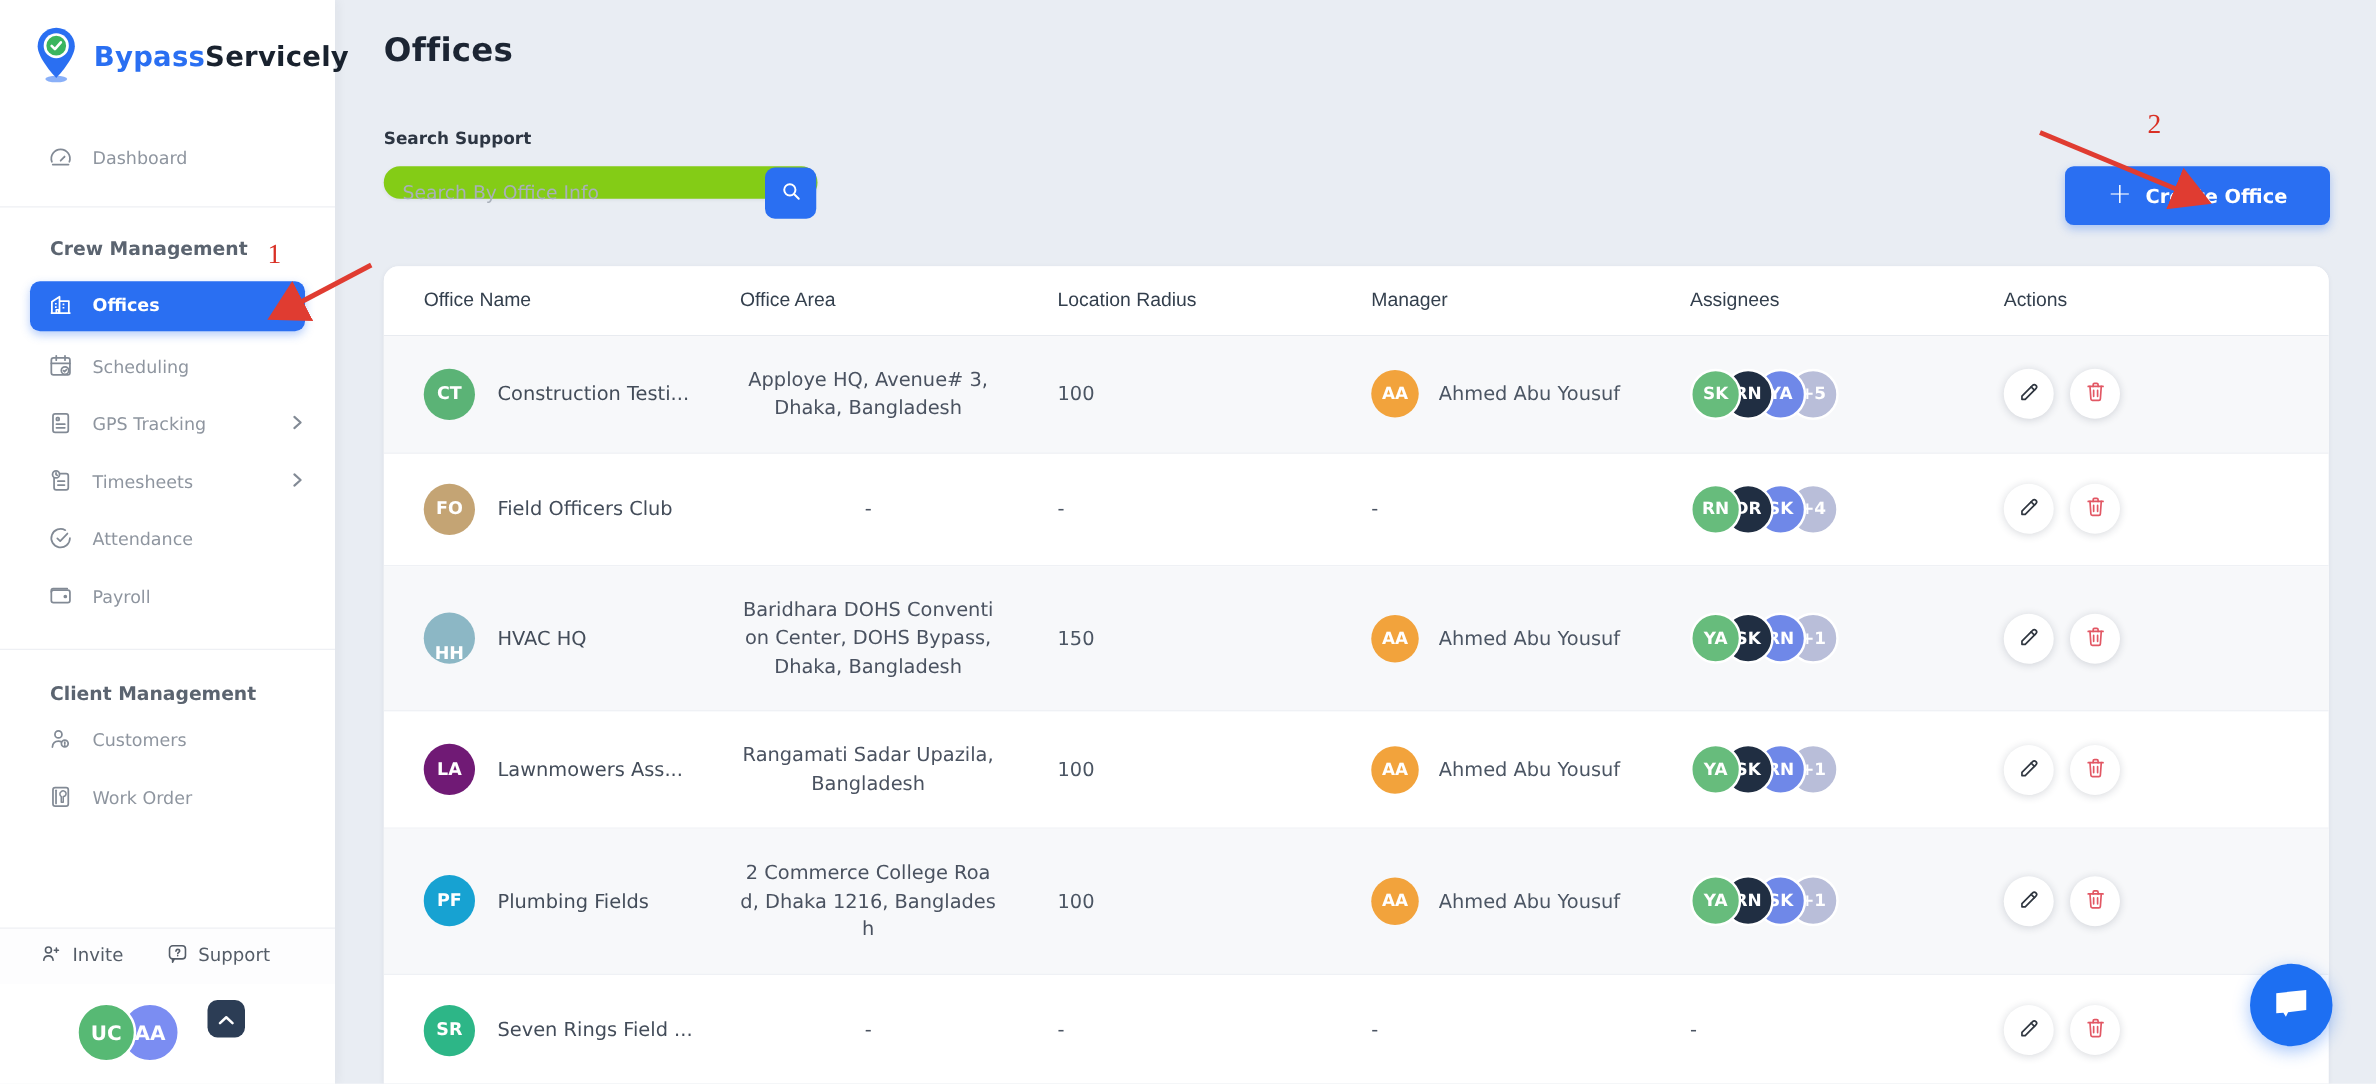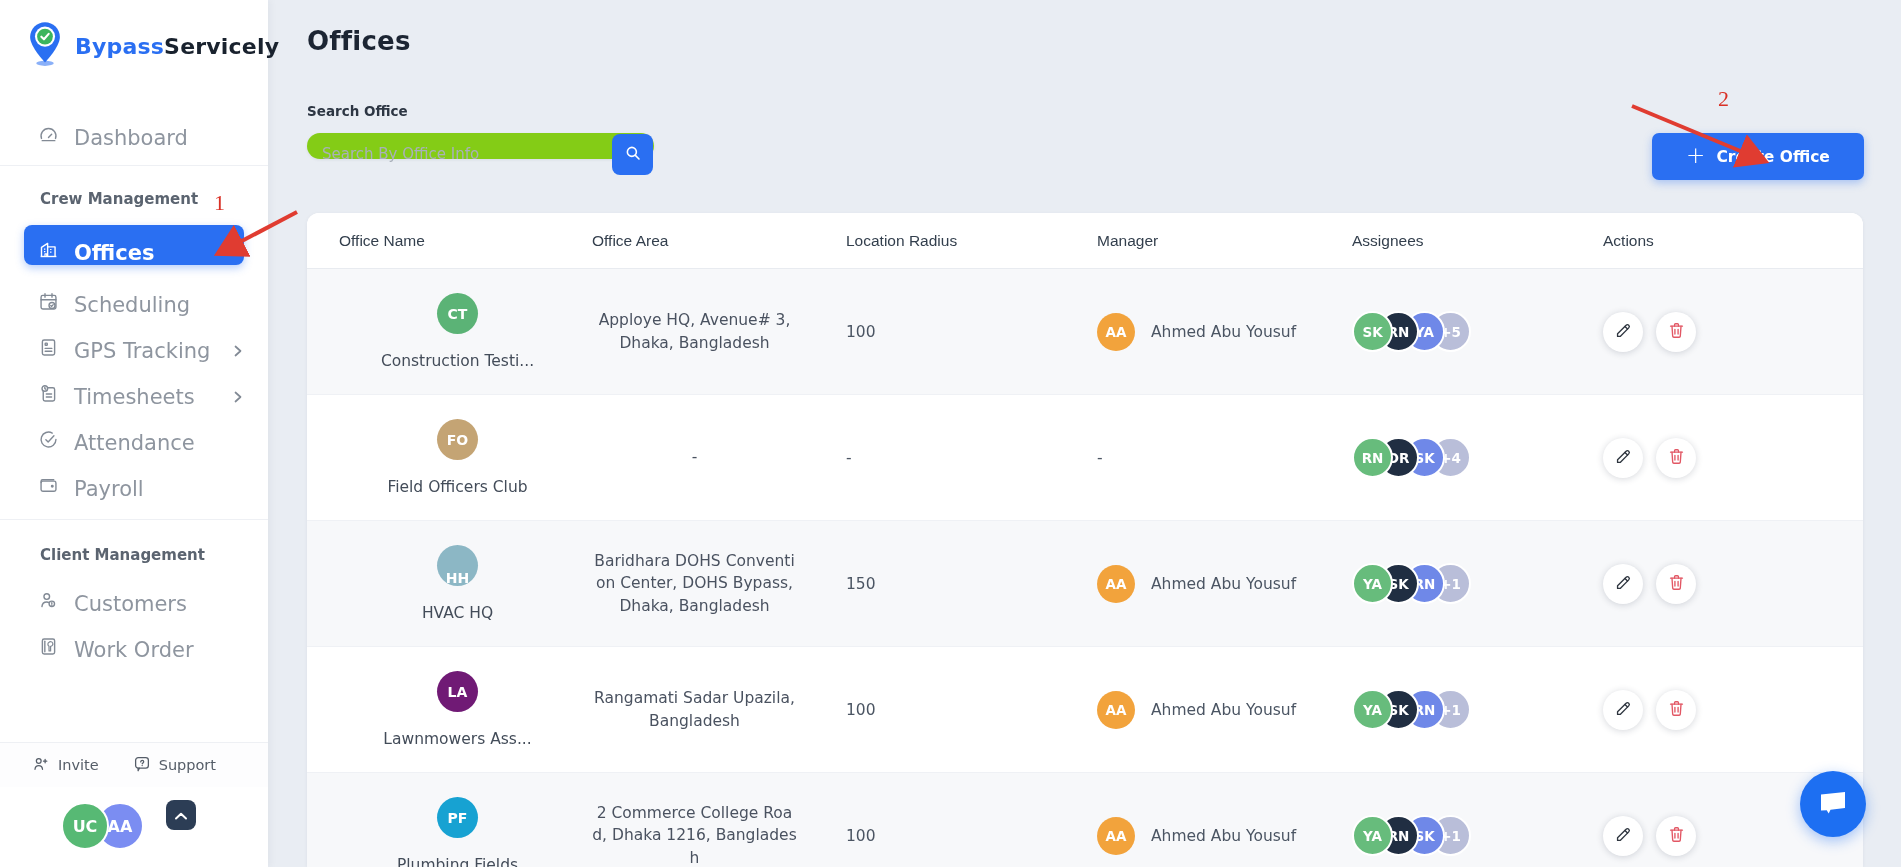--- a/index.html
+++ b/index.html
@@ -15,23 +15,23 @@
   .sidebar {
     position:absolute; left:0; top:0; width:268px; height:867px;
     background:#fff; box-shadow:2px 0 8px rgba(30,40,60,.05); z-index:5;
   }
   .logo { display:flex; align-items:center; gap:9px; padding:18px 0 0 24px; height:74px; }
   .logo-text { font-size:22px; font-weight:700; letter-spacing:.2px; }
   .logo-text .blue { color:#2a6ff2; }
   .logo-text .dark { color:#19222e; }
 
   .nav-item {
-    display:flex; align-items:flex-end; gap:15px;
+    display:flex; align-items:center; gap:15px;
     height:46px; padding-left:38px; padding-right:24px;
-    font-size:21px; color:#8e959f; cursor:pointer;
+    font-size:14px; color:#8e959f; cursor:pointer;
   }
   .nav-item svg { flex:0 0 auto; }
   .nav-item .chev { margin-left:auto; }
   .first-item { margin-top:30px; }
   .divider { border:none; border-top:1px solid #eef0f4; margin:15px 0 0 0; }
   .section-header { margin-top:24px; padding-left:40px; font-size:15px; font-weight:700; color:#5b6470; }
   .section-header.second { margin-top:26px; }
   .pill-wrap { margin:17px 24px 6px 24px; }
   .nav-item.active {
     background:#2a6ff2; color:#fff; border-radius:8px; height:40px;
@@ -100,21 +100,21 @@
     font-size:15.5px; font-weight:500; color:#333f4d;
     border-bottom:1px solid #e8ebf0; background:#fff;
   }
   .trow {
     display:grid; grid-template-columns:253px 254px 251px 255px 251px auto;
     padding:24px 0 24px 32px; min-height:90px; align-items:center;
     border-bottom:1px solid #eff1f5;
   }
   .trow:nth-child(odd) { background:#f7f8fa; }
   .cell { font-size:15.5px; color:#4b5563; }
-  .name-cell { display:flex; align-items:center; gap:18px; padding-right:16px;flex-direction:column; }
+  .name-cell { display:flex; align-items:center; gap:18px; padding-right:16px; }
   .row-avatar {
     width:41px; height:41px; border-radius:50%; flex:0 0 auto;
     display:flex; align-items:center; justify-content:center;
     color:#fff; font-weight:700; font-size:14px;
   }
   .name-text { color:#434c59; }
   .area-cell { width:205px; word-break:break-all; line-height:1.45; color:#4a5260;text-align:center; }
   .mgr-cell { display:flex; align-items:center; gap:16px; }
   .mgr-avatar {
     width:38px; height:38px; border-radius:50%; flex:0 0 auto;
@@ -317,21 +317,21 @@
               <path d="M2 7.5L7 2.8l5 4.7"></path>
             </svg>
         </span>
       </span>
     </div>
   </div>
 </aside>
 
 <main class="main">
   <h1 class="page-title">Offices</h1>
-  <div class="search-label">Search Office</div>
+  <div class="search-label">Search Support</div>
 
   <div class="search-wrap">
     <input type="text" placeholder="Search By Office Info" style="">
     <button class="search-btn">
       <span>
         <svg width="18" height="18" viewBox="0 0 24 24" fill="none" stroke="#fff" stroke-width="2.1" stroke-linecap="round">
           <circle cx="10.5" cy="10.5" r="6"></circle>
             <path d="M15.2 15.2L20 20"></path>
         </svg>
       </span>

